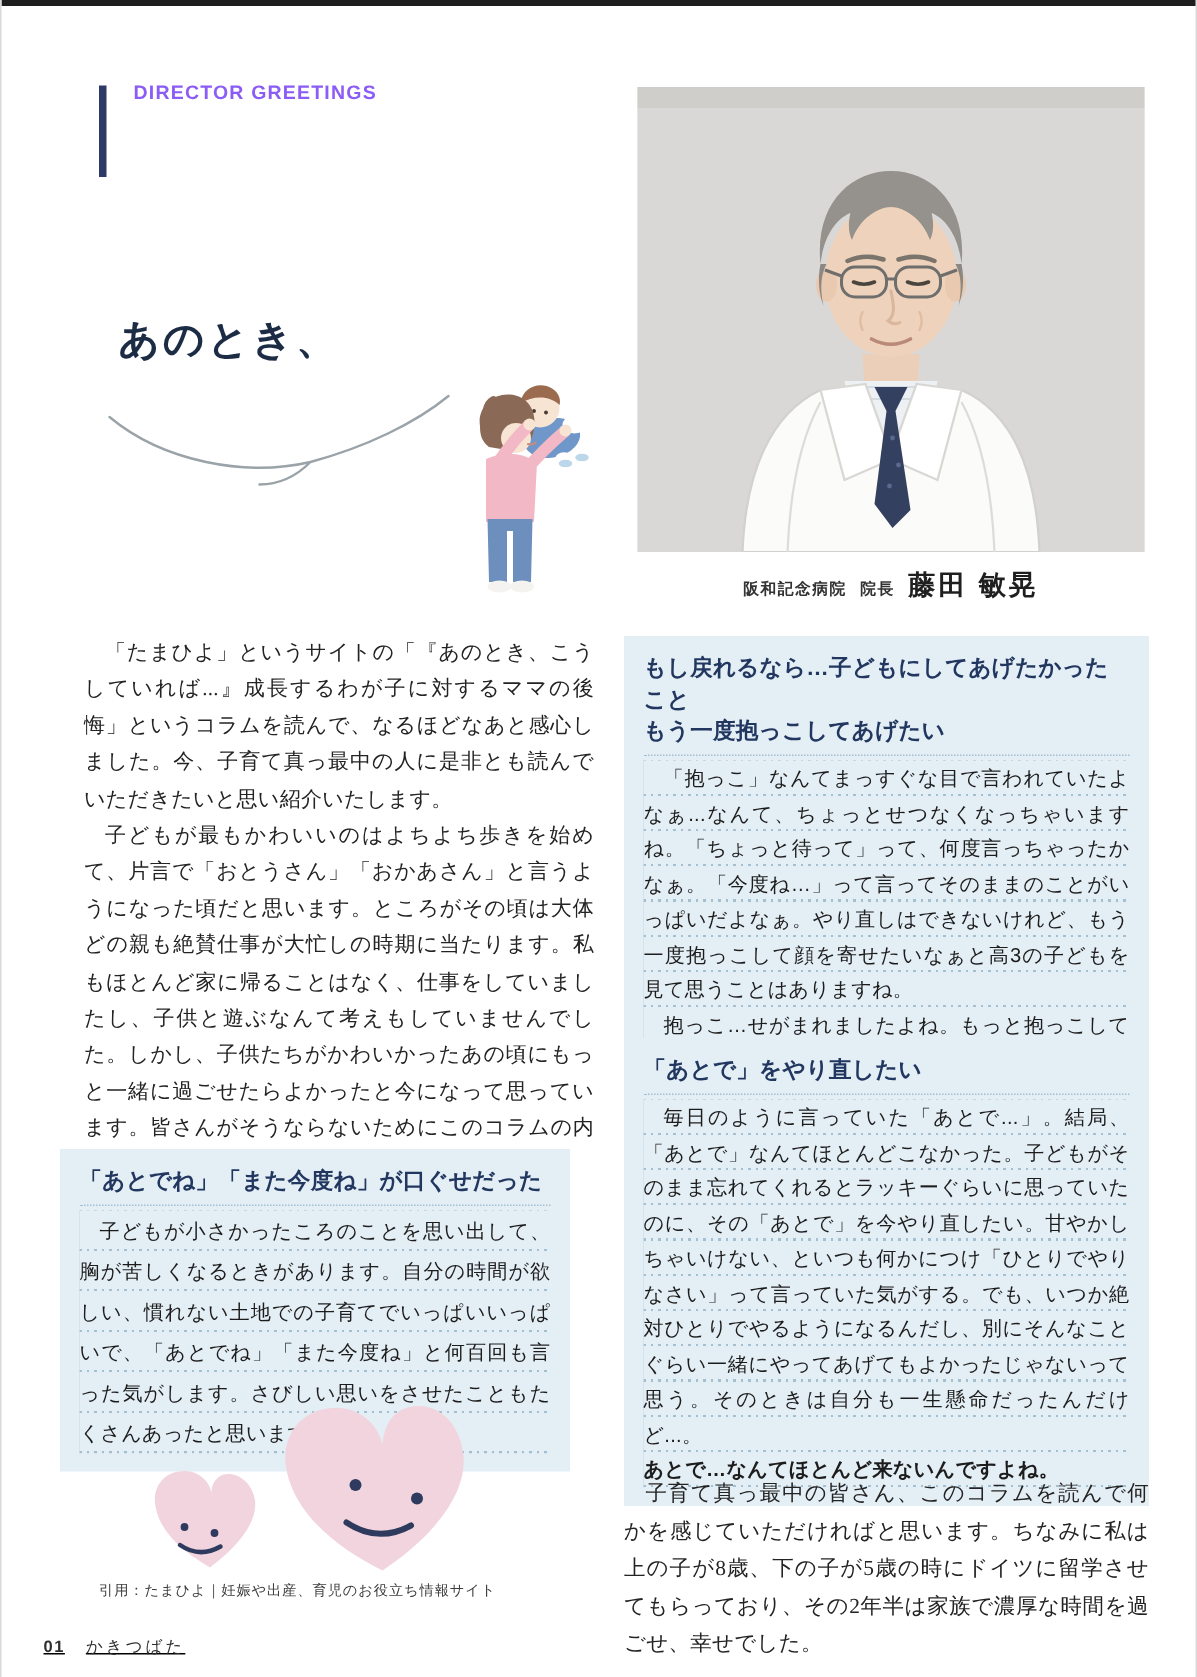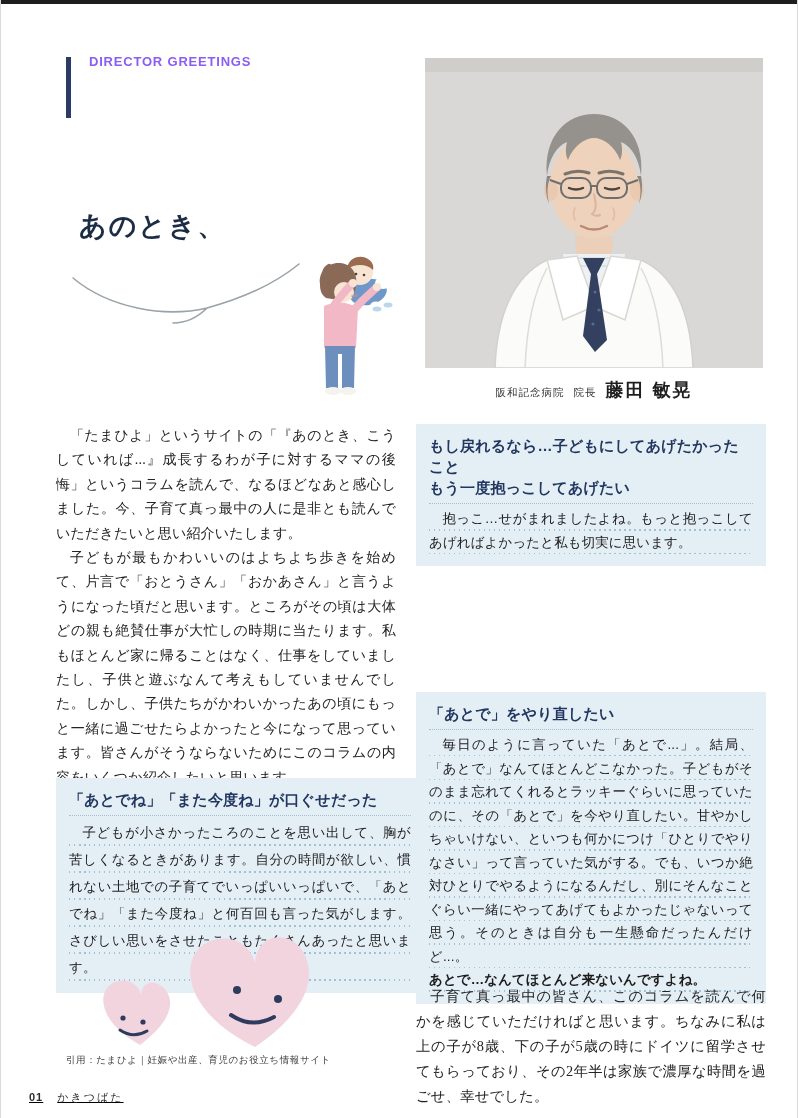--- a/index.html
+++ b/index.html
@@ -33,21 +33,21 @@
   .swoosh { position:absolute; left:68px; top:262px; }
   .mom-illo { position:absolute; left:283px; top:250px; }
 
   
   .photo { position:absolute; left:424px; top:58px; width:338px; height:310px; background:#d9d8d6; }
   .photo svg { display:block; }
   .caption {
     position:absolute; left:424px; top:378px; width:338px;
     display:flex; justify-content:center; align-items:baseline; gap:9px; white-space:nowrap;
   }
-  .cap-small { font-size:10.5px; color:#333; letter-spacing:1px; }
+  .cap-small { font-size:10.5px; color:#333; letter-spacing:1px;font-weight:bold; }
   .cap-name { font-size:18px; color:#1f1f1f; font-weight:600; letter-spacing:2px; }
 
   
   .serif-par {
     font-family:"Liberation Serif","DejaVu Serif",serif;
     color:#232323; font-size:14px; line-height:24.4px;
     text-align:justify; text-indent:1em; letter-spacing:0.2px;
   }
   .left-col  { position:absolute; left:55px;  top:424px; width:340px; }
 
@@ -68,21 +68,21 @@
     background-image:
       repeating-linear-gradient(to bottom, #e4eef5 0 25.5px, rgba(228,238,245,0) 25.5px 27px),
       repeating-linear-gradient(to right, #a3c0d2 0 1.5px, rgba(0,0,0,0) 1.5px 5px);
   }
   .lh235 { line-height:23.5px;
     background-image:
       repeating-linear-gradient(to bottom, #e4eef5 0 22px, rgba(228,238,245,0) 22px 23.5px),
       repeating-linear-gradient(to right, #a3c0d2 0 1.5px, rgba(0,0,0,0) 1.5px 5px);
   }
 
-  .left-box   { position:absolute; left:55px;  top:766px; width:368px;margin-top:12px; }
+  .left-box   { position:absolute; left:39px;  top:766px; width:340px; }
   .hearts     { position:absolute; left:58px;  top:933px; }
   .citation   { position:absolute; left:65px;  top:1054px; font-size:9.5px; color:#3c3c3c; letter-spacing:0.6px; }
 
   .right-box1 { position:absolute; left:415px; top:424px; width:350px; }
   .right-box2 { position:absolute; left:415px; top:692px; width:350px; }
   .closing    { position:absolute; left:415px; top:984px; width:350px; }
   .closing .serif-par { line-height:25px; font-size:14.3px; }
 
   .footer { position:absolute; left:28px; top:1090px; display:flex; align-items:baseline; gap:14px;text-decoration:underline; }
   .footer .pgnum { font-size:11px; font-weight:700; color:#2e2e2e; letter-spacing:1px; }
@@ -209,20 +209,21 @@
   </svg>
 
   <div class="citation">引用：たまひよ｜妊娠や出産、育児のお役立ち情報サイト</div>
 
   <div class="right-box1 hbox">
     <div class="hbox-title">
       <div>もし戻れるなら…子どもにしてあげたかったこと</div>
       <div>もう一度抱っこしてあげたい</div>
     </div>
     <div class="ruled lh235">
+      <p>「抱っこ」なんてまっすぐな目で言われていたよなぁ...なんて、ちょっとせつなくなっちゃいますね。「ちょっと待って」って、何度言っちゃったかなぁ。「今度ね…」って言ってそのままのことがいっぱいだよなぁ。やり直しはできないけれど、もう一度抱っこして顔を寄せたいなぁと高3の子どもを見て思うことはありますね。</p>
       <p>抱っこ…せがまれましたよね。もっと抱っこしてあげればよかったと私も切実に思います。</p>
     </div>
   </div>
 
   <div class="right-box2 hbox">
     <div class="hbox-title">
       <div>「あとで」をやり直したい</div>
     </div>
     <div class="ruled lh235">
       <p>毎日のように言っていた「あとで...」。結局、「あとで」なんてほとんどこなかった。子どもがそのまま忘れてくれるとラッキーぐらいに思っていたのに、その「あとで」を今やり直したい。甘やかしちゃいけない、といつも何かにつけ「ひとりでやりなさい」って言っていた気がする。でも、いつか絶対ひとりでやるようになるんだし、別にそんなことぐらい一緒にやってあげてもよかったじゃないって思う。そのときは自分も一生懸命だったんだけど...。</p>

